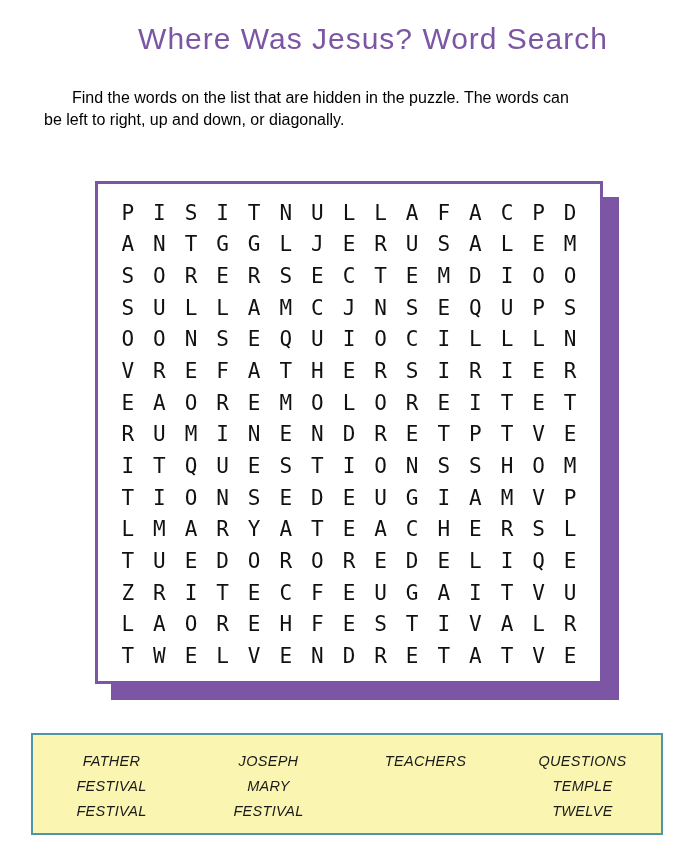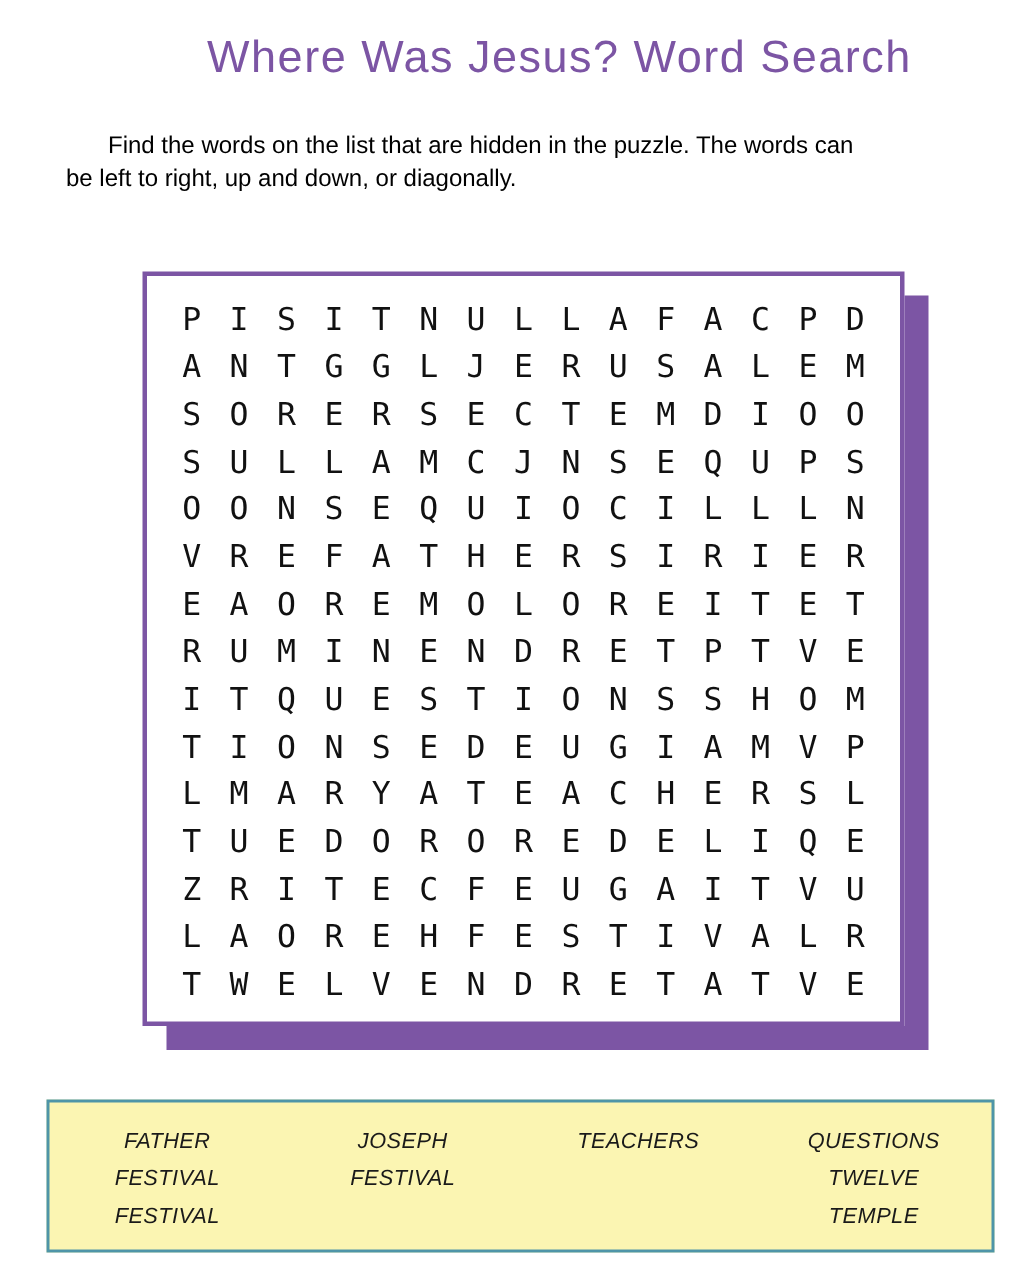--- a/index.html
+++ b/index.html
@@ -332,23 +332,24 @@
 </div>
 
 <div class="word-bank">
     <div class="wb-col">
       <div class="wb-word">FATHER</div>
       <div class="wb-word">FESTIVAL</div>
       <div class="wb-word">FESTIVAL</div>
     </div>
     <div class="wb-col">
       <div class="wb-word">JOSEPH</div>
+      <div class="wb-word">MARY</div>
       <div class="wb-word">FESTIVAL</div>
     </div>
     <div class="wb-col">
       <div class="wb-word">TEACHERS</div>
     </div>
     <div class="wb-col">
       <div class="wb-word">QUESTIONS</div>
+      <div class="wb-word">TEMPLE</div>
       <div class="wb-word">TWELVE</div>
-      <div class="wb-word">TEMPLE</div>
     </div>
   </div>
 
 </body></html>

